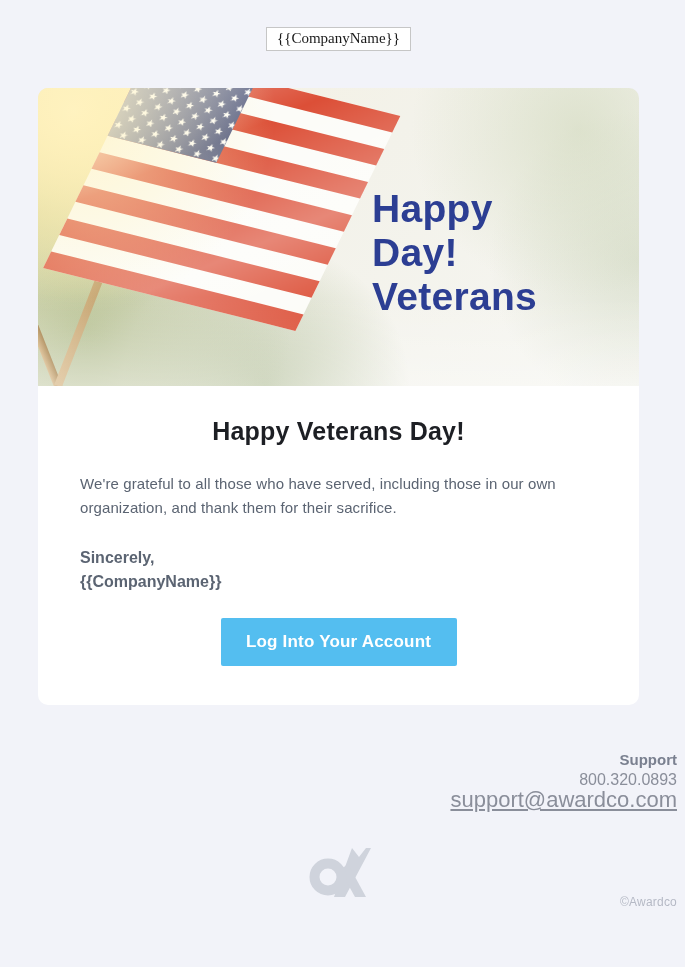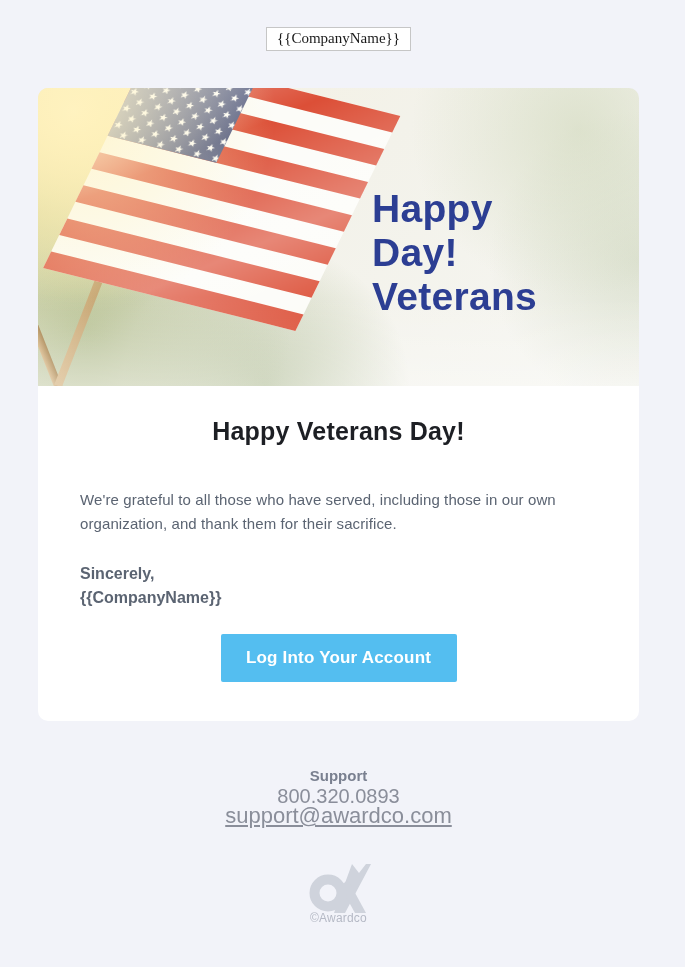--- a/index.html
+++ b/index.html
@@ -46,40 +46,40 @@
     font-size: 39px; font-weight: 700; line-height: 44px;
     letter-spacing: 0.3px; color: #2C3E93;
   }
 
   .card-body {
     background: #ffffff; border-radius: 0 0 10px 10px;
     padding: 28px 42px 39px 42px;
   }
   .card-title {
     text-align: center; font-size: 25px; font-weight: 700;
-    color: #1D1F24; line-height: 34px; margin-bottom: 40px;
+    color: #1D1F24; line-height: 34px; margin-bottom: 24px;
     letter-spacing: 0.2px;
   }
   .card-message {
     font-size: 15px; line-height: 24px; color: #5B6472;
     margin-bottom: 26px; letter-spacing: 0.1px;
   }
   .signature { font-size: 16px; line-height: 24px; font-weight: 700; color: #5B6472; }
   .cta-row { display: flex; justify-content: center; margin-top: 24px; }
   .cta-button {
     display: flex; align-items: center; justify-content: center;
     width: 236px; height: 48px; background: #54BEF0; color: #ffffff;
     font-size: 17px; font-weight: 700; text-decoration: none;
     border-radius: 2px; letter-spacing: 0.2px; cursor: pointer;
   }
 
   
-  .footer { text-align: center; margin-top: 45px; }
+  .footer { text-align: right; margin-top: 45px; }
   .support-label { font-size: 15px; line-height: 20px; font-weight: 700; color: #7A8090; }
-  .support-phone { font-size: 20px; line-height: 20px; color: #8A8E9A; }
+  .support-phone { font-size: 16px; line-height: 20px; color: #8A8E9A; }
   .support-email { font-size: 22px; line-height: 20px; color: #8A8E9A; text-decoration: underline; }
   .brand-logo { margin-top: 34px; height: 50px; display: flex; justify-content: center; }
   .copyright { font-size: 12px; color: #B5B9C5; letter-spacing: 0.2px; }
 </style>
 </head>
 <body>
 
 <div class="canvas">
 
   <div class="logo-row">

